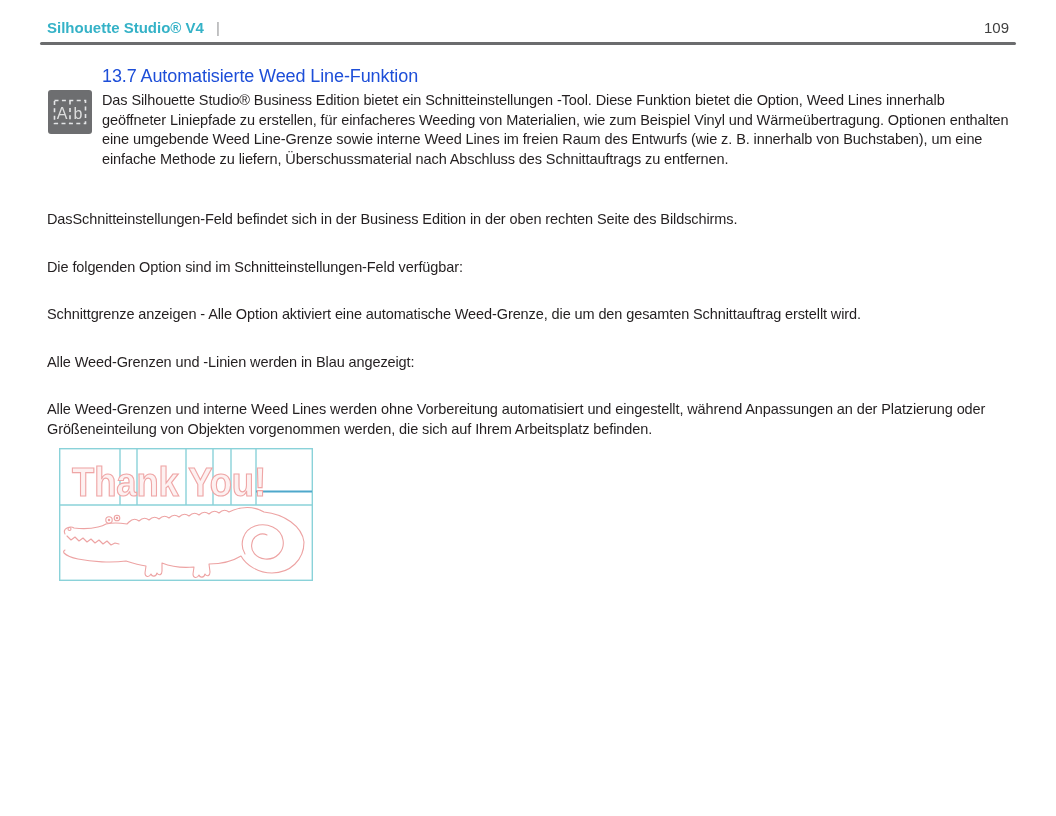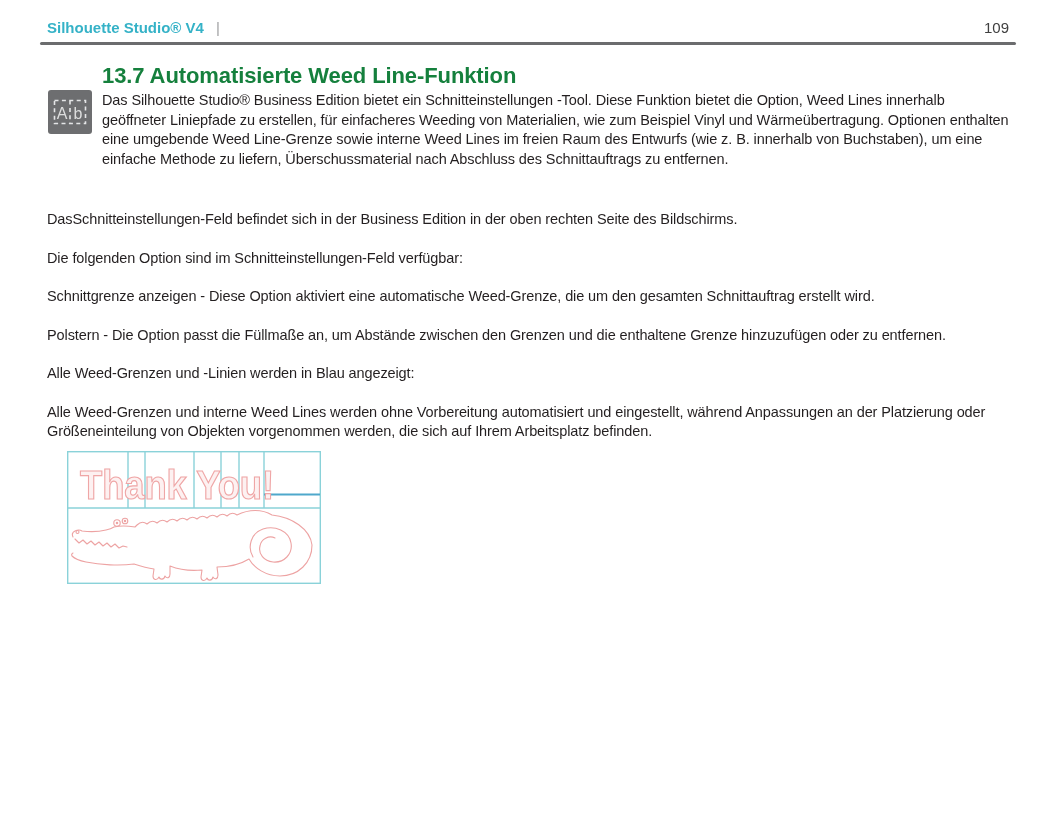--- a/index.html
+++ b/index.html
@@ -47,31 +47,31 @@
     padding-left: 55px;
     min-height: 110px;
   }
   .tool-icon {
     position: absolute;
     left: 1px; top: 26px;
     width: 44px; height: 44px;
     display: block;
   }
   .section-title {
-    font-size: 22px;
+    font-size: 18px;
     line-height: 24px;
-    font-weight: bold;
-    color: #15803d;
+    font-weight: normal;
+    color: #1d4ed8;
     margin-bottom: 3px;
   }
-  .content p.body-par { margin-top: 19px; }
+  .content p.body-par { margin-top: 28px; }
   
   .figure {
     margin-top: 9px;
-    margin-left: 20px;
+    margin-left: 12px;
     width: 243px;
     height: 133px;
   }
   .figure svg { display: block; }
 </style>
 </head>
 <body>
 
 <div class="page">
 
@@ -92,22 +92,21 @@
         <line x1="22" y1="10.5" x2="22" y2="33.5" stroke="#e4e5e6" stroke-width="1.6" stroke-dasharray="4 3.4"></line>
         <text x="14" y="28.5" text-anchor="middle" font-family="Liberation Sans, sans-serif" font-size="16" fill="#dcdddd">A</text>
         <text x="30" y="28.5" text-anchor="middle" font-family="Liberation Sans, sans-serif" font-size="16" fill="#dcdddd">b</text>
       </svg>
       <h2 class="section-title">13.7 Automatisierte Weed Line-Funktion</h2>
       <p>Das Silhouette Studio® Business Edition bietet ein Schnitteinstellungen -Tool. Diese Funktion bietet die Option, Weed Lines innerhalb geöffneter Liniepfade zu erstellen, für einfacheres Weeding von Materialien, wie zum Beispiel Vinyl und Wärmeübertragung. Optionen enthalten eine umgebende Weed Line-Grenze sowie interne Weed Lines im freien Raum des Entwurfs (wie z. B. innerhalb von Buchstaben), um eine einfache Methode zu liefern, Überschussmaterial nach Abschluss des Schnittauftrags zu entfernen.</p>
     </div>
 
     <p class="body-par" style="margin-top:36px">DasSchnitteinstellungen-Feld befindet sich in der Business Edition in der oben rechten Seite des Bildschirms.</p>
     <p class="body-par">Die folgenden Option sind im Schnitteinstellungen-Feld verfügbar:</p>
-    <p class="body-par">Schnittgrenze anzeigen - Diese Option aktiviert eine automatische Weed-Grenze, die um den gesamten Schnittauftrag erstellt wird.</p>
-    <p class="body-par">Polstern - Die Option passt die Füllmaße an, um Abstände zwischen den Grenzen und die enthaltene Grenze hinzuzufügen oder zu entfernen.</p>
+    <p class="body-par">Schnittgrenze anzeigen - Alle Option aktiviert eine automatische Weed-Grenze, die um den gesamten Schnittauftrag erstellt wird.</p>
     <p class="body-par">Alle Weed-Grenzen und -Linien werden in Blau angezeigt:</p>
     <p class="body-par">Alle Weed-Grenzen und interne Weed Lines werden ohne Vorbereitung automatisiert und eingestellt, während Anpassungen an der Platzierung oder Größeneinteilung von Objekten vorgenommen werden, die sich auf Ihrem Arbeitsplatz befinden.</p>
 
     <div class="figure">
       <svg width="254" height="133" viewBox="0 0 254 133" xmlns="http://www.w3.org/2000/svg">
 
         <g fill="none" stroke="#8ad2d9" stroke-width="1.4">
           <rect x="0.7" y="0.7" width="252.6" height="131.6"></rect>
           <line x1="61" y1="1" x2="61" y2="57"></line>
           <line x1="78" y1="1" x2="78" y2="57"></line>

